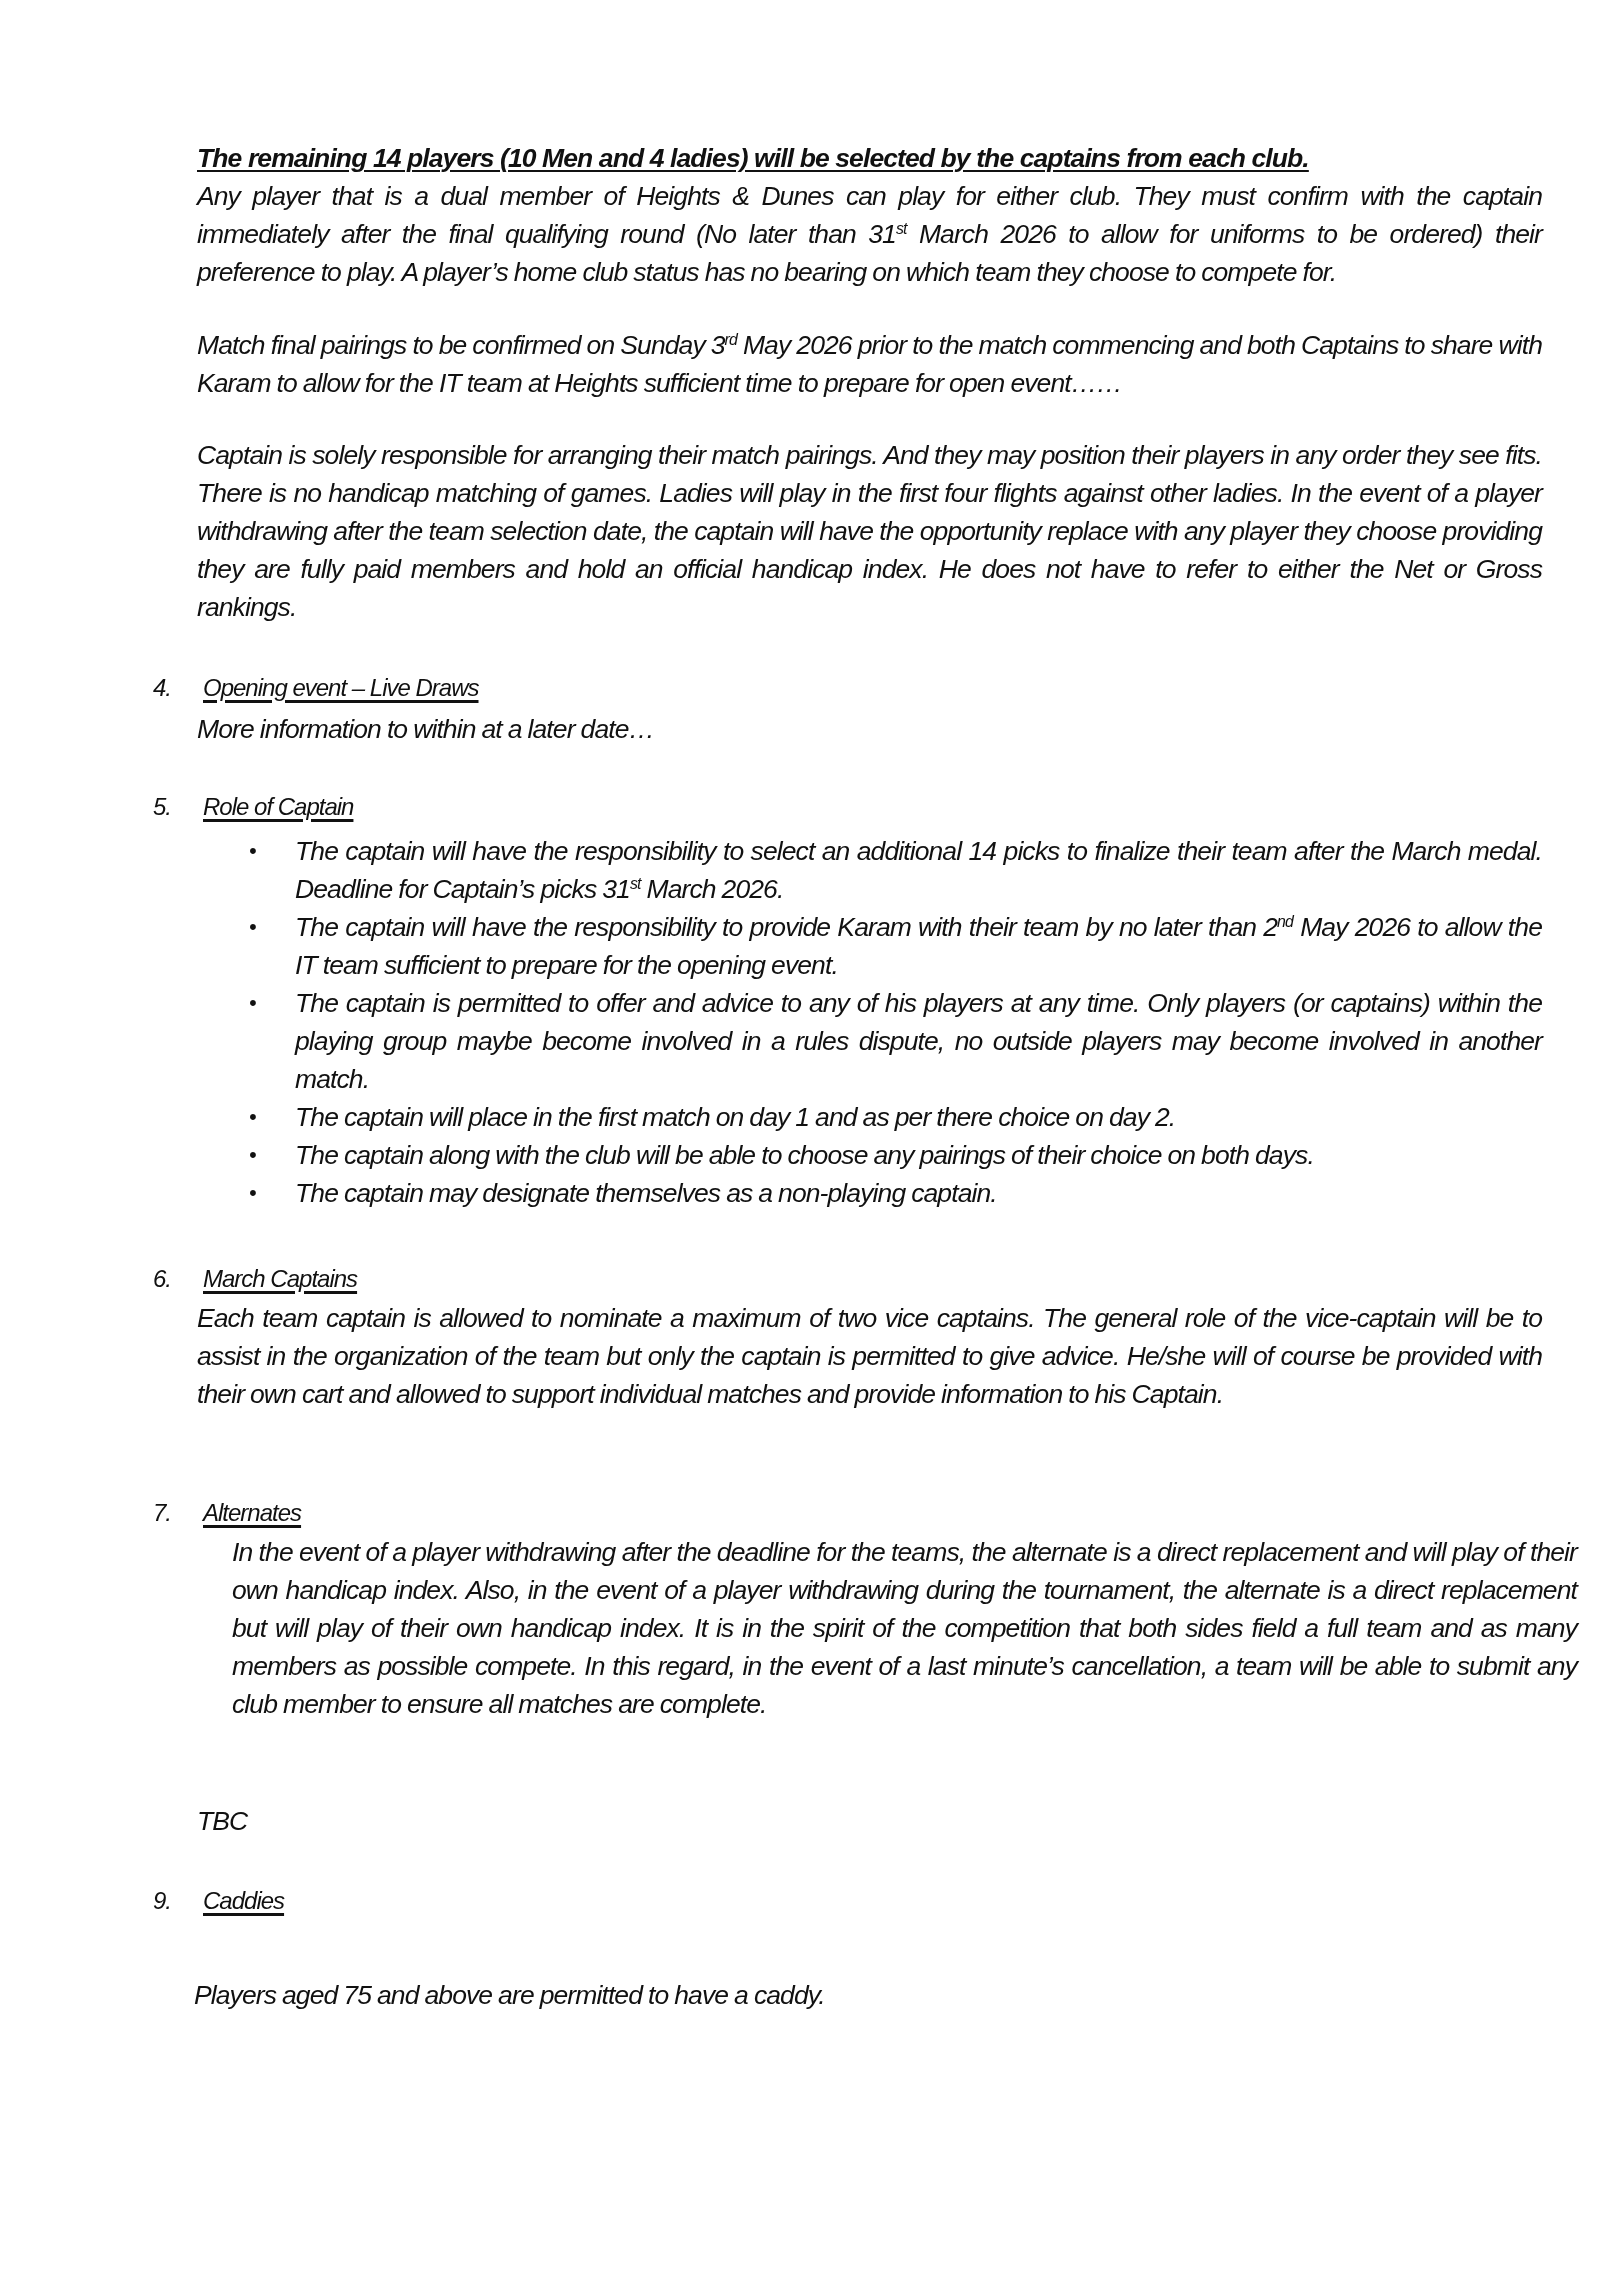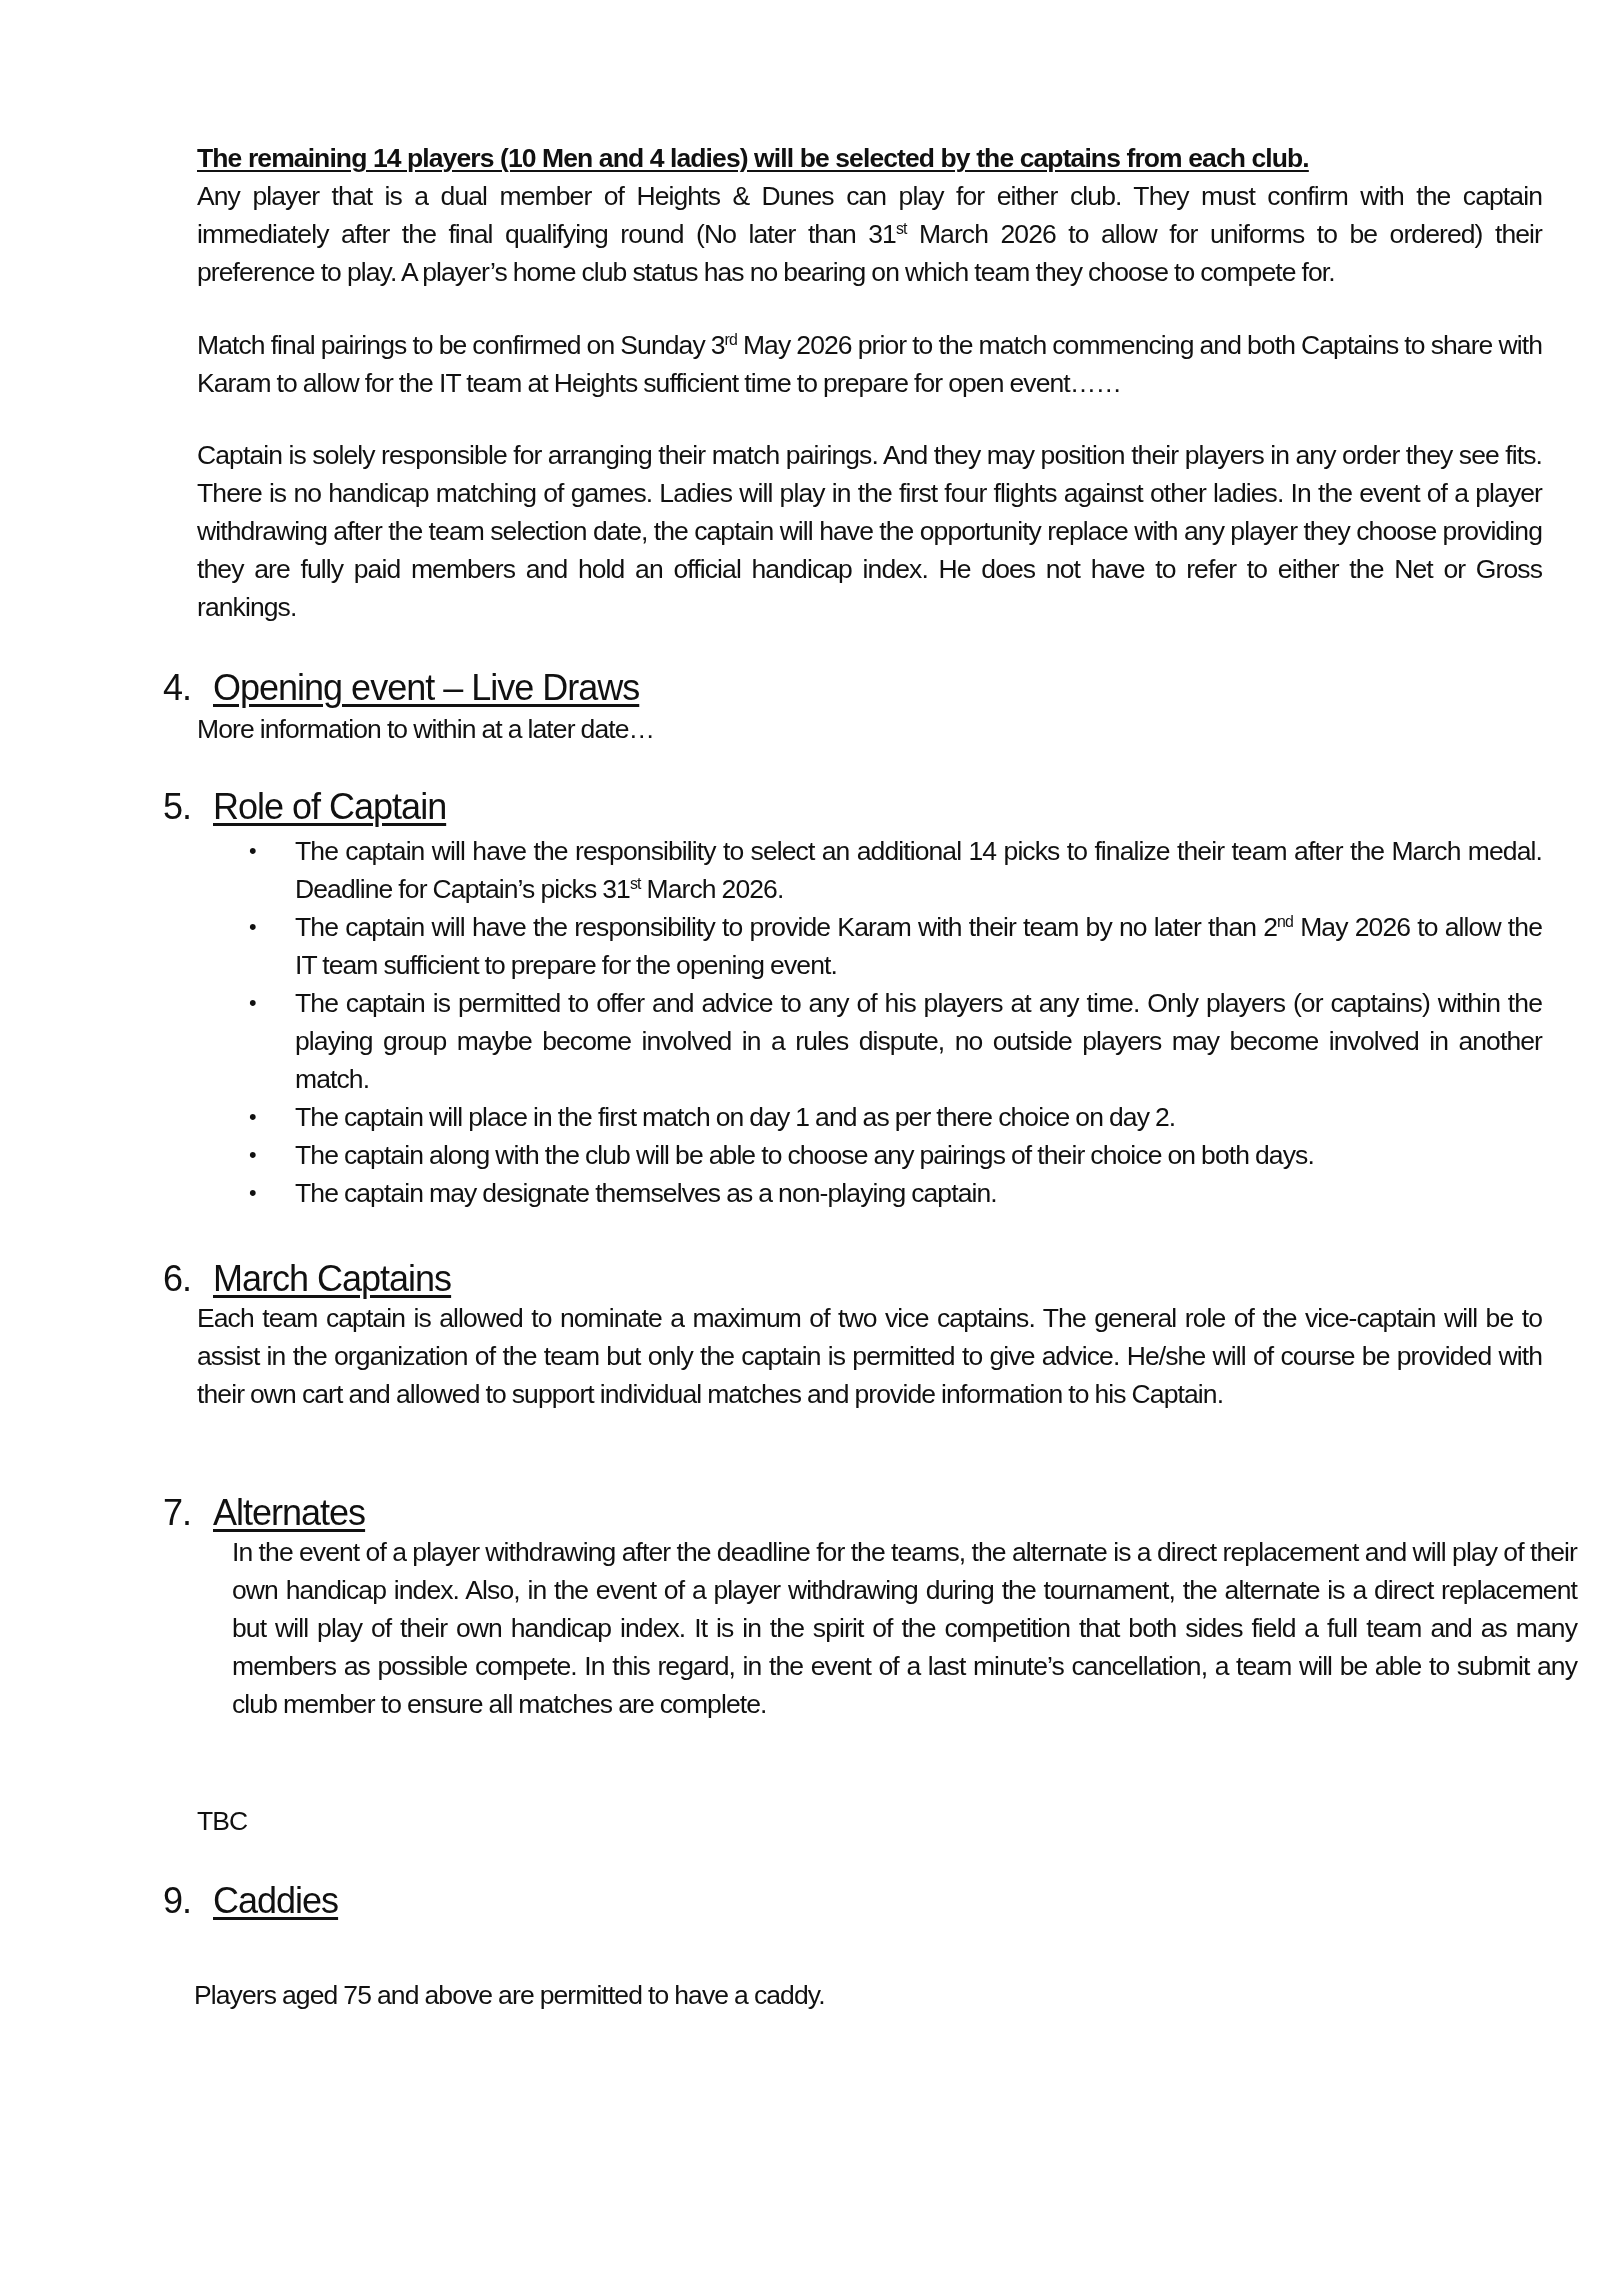--- a/index.html
+++ b/index.html
@@ -1,24 +1,24 @@
 <!DOCTYPE html>
 <html><head>
 <meta charset="utf-8">
 <style>
   html, body { margin: 0; padding: 0; background: #ffffff; }
   body { width: 1620px; height: 2296px; position: relative; overflow: hidden;
          font-family: "Liberation Sans", sans-serif; color: #111111; }
-  .page { position: absolute; left: 0; top: 0; width: 1620px; height: 1860px; }
+  .page { position: absolute; left: 0; top: 0; width: 1620px; height: 1860px; font-style: italic; }
   .block { position: absolute; left: 197px; width: 1345px; }
   .para { font-size: 26.5px; line-height: 38px; text-align: justify; letter-spacing: -0.9px; word-spacing: -0.5px; }
   .para p { margin: 0; }
   .bold-ul { font-weight: bold; text-decoration: underline; text-decoration-thickness: 2px; text-underline-offset: 2.9px; font-size: 26.5px; letter-spacing: -0.9px; line-height: 38px; }
   sup { font-size: 0.6em; line-height: 0; vertical-align: 0.55em; }
-  .heading { position: absolute; left: 163px; font-size: 36px; line-height: 41px; letter-spacing: -1px; }
+  .heading { position: absolute; left: 153px; font-size: 24px; line-height: 41px; letter-spacing: -1px; }
   .heading .num { display: inline-block; width: 50px; }
   .heading .title { text-decoration: underline; text-decoration-thickness: 2.9px; text-underline-offset: 3.9px; }
   ul.bullets { list-style: none; margin: 0; padding: 0; }
   ul.bullets li { position: relative; padding-left: 98px; font-size: 26.5px; line-height: 38px; text-align: justify; letter-spacing: -0.9px; word-spacing: -0.5px; }
   ul.bullets li .bullet { position: absolute; left: 52px; top: 0; font-size: 21.6px; }
 </style>
 </head>
 <body>
 
 <div class="page">

